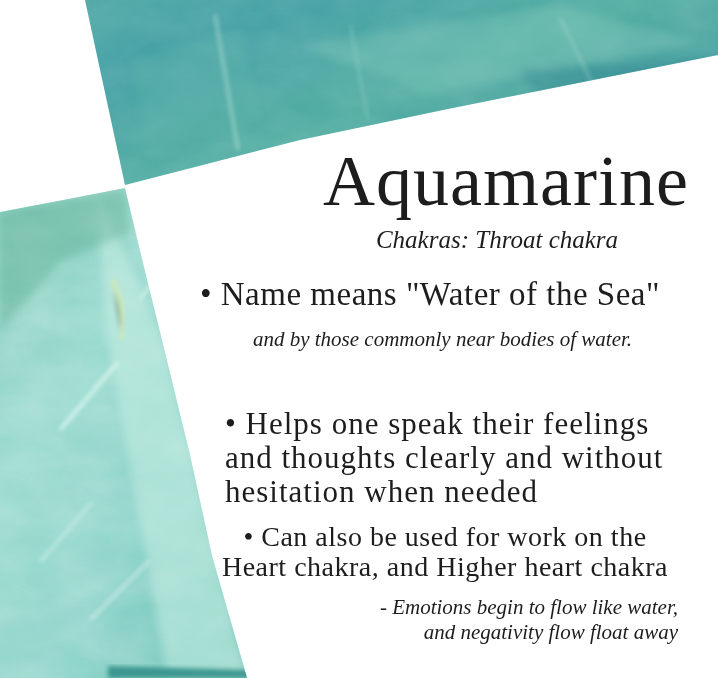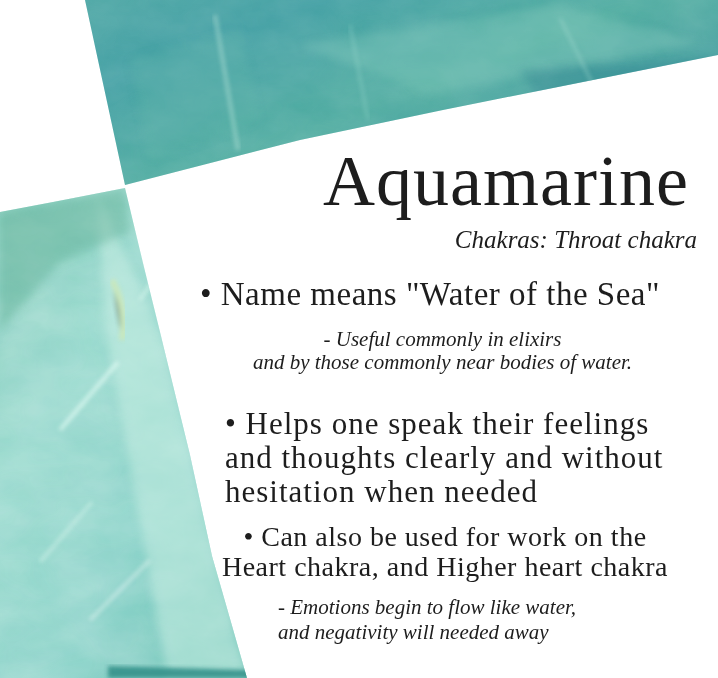--- a/index.html
+++ b/index.html
@@ -13,41 +13,41 @@
   }
   .bg-svg { position:absolute; left:0; top:0; width:718px; height:678px; }
   .txt { position:absolute; }
   .title {
     left:306px; top:144px; width:400px;
     font-size:72px; line-height:1.05; letter-spacing:1px;
     text-align:center; font-weight:normal; margin:0;
   }
   .subtitle {
     left:297px; top:226px; width:400px;
-    font-size:25px; font-style:italic; text-align:right;
+    font-size:25px; font-style:italic; text-align:center;
   }
   .bullet1 {
     left:170px; top:276px; width:520px;
     font-size:33px; text-align:center; letter-spacing:0.5px;
   }
   .note1 {
     left:230px; top:328px; width:425px;
     font-size:21px; font-style:italic; line-height:23px; text-align:center;
   }
   .bullet2 {
     left:225px; top:407px; width:460px;
     font-size:31px; line-height:34px; text-align:left; letter-spacing:1px;
   }
   .bullet3 {
     left:200px; top:522px; width:490px;
     font-size:28px; line-height:30px; text-align:center; letter-spacing:0.5px;
   }
   .note3 {
     left:278px; top:595px; width:400px;
-    font-size:21px; font-style:italic; line-height:25px; text-align:left;
+    font-size:21px; font-style:italic; line-height:25px; text-align:right;
   }
 </style>
 </head>
 <body>
 
 <div class="poster">
 
   <svg class="bg-svg" width="718" height="678" viewBox="0 0 718 678" xmlns="http://www.w3.org/2000/svg" aria-hidden="true">
     <defs>
       <linearGradient id="gTop" x1="0%" y1="0%" x2="100%" y2="70%">
@@ -109,32 +109,31 @@
       <path d="M90,620 L150,560" stroke="#ffffff" stroke-width="3" opacity="0.45" filter="url(#blur2)"></path>
       <polygon points="108,666 250,670 250,678 108,678" fill="#2f8d86" opacity="0.85" filter="url(#blur2)"></polygon>
     </g>
   </svg>
 
   <h1 class="txt title">Aquamarine</h1>
   <div class="txt subtitle">Chakras: Throat chakra</div>
 
   <div class="txt bullet1">• Name means "Water of the Sea"</div>
   <div class="txt note1">
-    <div>- Useful commonly in elixirs</div>
     <div>and by those commonly near bodies of water.</div>
   </div>
 
   <div class="txt bullet3">
     <div>• Can also be used for work on the</div>
     <div>Heart chakra, and Higher heart chakra</div>
   </div>
 
   <div class="txt bullet2">
     <div>• Helps one speak their feelings</div>
     <div>and thoughts clearly and without</div>
     <div>hesitation when needed</div>
   </div>
   <div class="txt note3">
     <div>- Emotions begin to flow like water,</div>
-    <div>and negativity will needed away</div>
+    <div>and negativity flow float away</div>
   </div>
 
 </div>
 
 </body></html>

